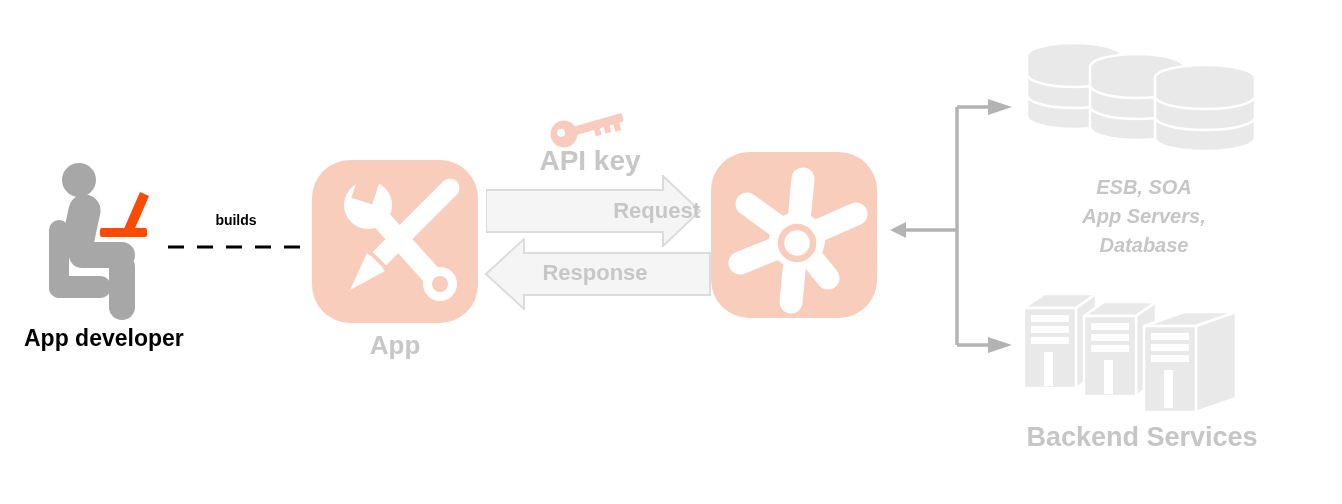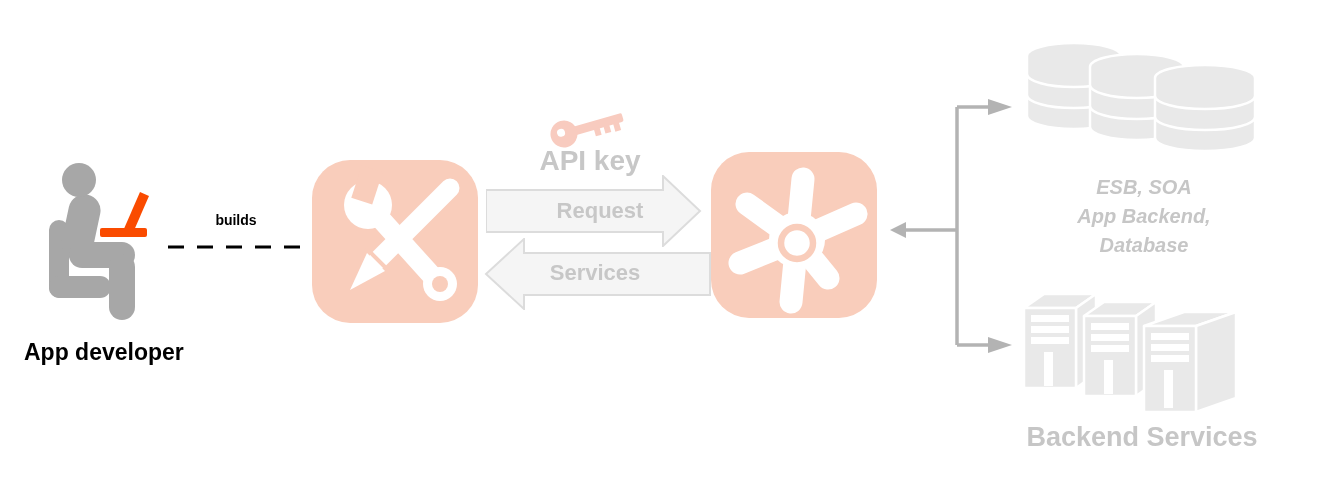--- a/index.html
+++ b/index.html
@@ -4,28 +4,28 @@
 <style>
   html,body{margin:0;padding:0;background:#fff;}
   .stage{
     position:relative;width:1342px;height:504px;background:#fff;
     font-family:"Liberation Sans",sans-serif;overflow:hidden;
   }
   .abs{position:absolute;}
   .lbl{font-weight:bold;text-align:center;line-height:1.1;}
   .lbl-dark{color:var(--text_black);}
   .lbl-gray{color:var(--label_gray);}
-  .dev-label{left:24px;top:340px;width:220px;font-size:23px;text-align:left;}
+  .dev-label{left:24px;top:326px;width:220px;font-size:23px;text-align:left;}
   .builds-label{left:168px;top:213px;width:136px;font-size:14px;}
   .app-tile{left:312px;top:160px;width:166px;height:163px;border-radius:38px;background:var(--salmon);}
   .api-tile{left:711px;top:152px;width:166px;height:166px;border-radius:38px;background:var(--salmon);}
   .app-label{left:312px;top:331px;width:166px;font-size:26px;}
   .api-label{left:711px;top:333px;width:166px;font-size:26px;}
   .apikey-label{left:530px;top:146px;width:120px;font-size:28px;}
-  .request-label{left:500px;top:199px;width:200px;font-size:22px;color:var(--label_gray);}
+  .request-label{left:500px;top:199px;width:200px;font-size:22px;color:var(--label_gray);text-align:right;}
   .response-label{left:500px;top:261px;width:190px;font-size:22px;color:var(--label_gray);}
   .esb-label{left:1038px;top:173px;width:212px;font-size:20px;line-height:29px;color:var(--esb_gray);font-style:italic;}
   .backend-label{left:1010px;top:423px;width:264px;font-size:27px;color:var(--esb_gray);}
 
   .fill-person{fill:var(--person_gray);}
   .fill-orange{fill:var(--laptop_orange);}
   .fill-salmon{fill:var(--salmon);}
   .fill-key{fill:var(--key_salmon);}
   .fill-white{fill:#fff;}
   .glyph-stroke{stroke:#fff;stroke-linecap:round;fill:none;}
@@ -68,20 +68,21 @@
       <circle class="fill-white" cx="56" cy="45" r="24"></circle>
       <rect class="notch" x="44" y="8" width="22" height="34" transform="rotate(18 55 25)"></rect>
       <circle class="fill-white" cx="128" cy="124" r="17"></circle>
       <circle class="fill-salmon" cx="128" cy="124" r="8"></circle>
 
       <line class="glyph-stroke" style="stroke-width:19;" x1="138" y1="28" x2="66" y2="100"></line>
       <polygon class="fill-white" points="73,111 55,93 38,130"></polygon>
       <line class="sep" x1="74" y1="108" x2="54" y2="88"></line>
     </svg>
   </div>
+  <div class="abs lbl lbl-gray app-label">App</div>
 
   <svg class="abs" style="left:548px;top:96px;" width="84" height="54" viewBox="0 0 84 54">
     <g transform="rotate(-16 16 38)">
       <rect class="fill-key" x="24" y="33.5" width="53" height="9" rx="2"></rect>
       <rect class="fill-key" x="46" y="41" width="6" height="8"></rect>
       <rect class="fill-key" x="56" y="41" width="6" height="8"></rect>
       <rect class="fill-key" x="66" y="41" width="6" height="9"></rect>
       <circle class="fill-key" cx="16" cy="38" r="13.5"></circle>
       <circle class="fill-white" cx="13.5" cy="36" r="4"></circle>
     </g>
@@ -89,21 +90,21 @@
   <div class="abs lbl lbl-gray apikey-label">API key</div>
 
   <svg class="abs" style="left:486px;top:175px;" width="216" height="72" viewBox="0 0 216 72">
     <polygon class="block-arrow" points="0,15 177,15 177,1 214,36 177,71 177,57 0,57"></polygon>
   </svg>
   <div class="abs lbl request-label">Request</div>
 
   <svg class="abs" style="left:484px;top:238px;" width="228" height="72" viewBox="0 0 228 72">
     <polygon class="block-arrow" points="2,36 40,1 40,15 226,15 226,57 40,57 40,71"></polygon>
   </svg>
-  <div class="abs lbl response-label">Services</div>
+  <div class="abs lbl response-label">Response</div>
 
   <div class="abs api-tile">
     <svg width="166" height="166" viewBox="0 0 166 166">
       <g class="glyph-stroke" style="stroke-width:23;">
         <line x1="86" y1="88" x2="92" y2="27"></line>
         <line x1="86" y1="88" x2="145" y2="62"></line>
         <line x1="86" y1="88" x2="117" y2="126"></line>
         <line x1="86" y1="88" x2="80" y2="150"></line>
         <line x1="86" y1="88" x2="29" y2="111"></line>
         <line x1="86" y1="88" x2="36" y2="52"></line>
@@ -134,21 +135,21 @@
       <path d="M65,48 A47,13 0 0 1 159,48 L159,66 A47,13 0 0 1 65,66 Z"></path>
       <path d="M65,27 A47,13 0 1 1 159,27 L159,45 A47,13 0 0 1 65,45 Z"></path>
 
       <path d="M130,80 A50,13 0 0 1 230,80 L230,98 A50,13 0 0 1 130,98 Z"></path>
       <path d="M130,59 A50,13 0 0 1 230,59 L230,77 A50,13 0 0 1 130,77 Z"></path>
       <path d="M130,38 A50,13 0 1 1 230,38 L230,56 A50,13 0 0 1 130,56 Z"></path>
     </g>
   </svg>
   <div class="abs lbl esb-label">
     <div>ESB, SOA</div>
-    <div>App Backend,</div>
+    <div>App Servers,</div>
     <div>Database</div>
   </div>
 
   <svg class="abs" style="left:1022px;top:284px;" width="250" height="132" viewBox="0 0 250 132">
     <g class="gray3d">
 
       <polygon points="2,24 22,10 74,10 54,24"></polygon>
       <polygon points="54,24 74,10 74,90 54,104"></polygon>
       <rect x="2" y="24" width="52" height="80"></rect>
     </g>

